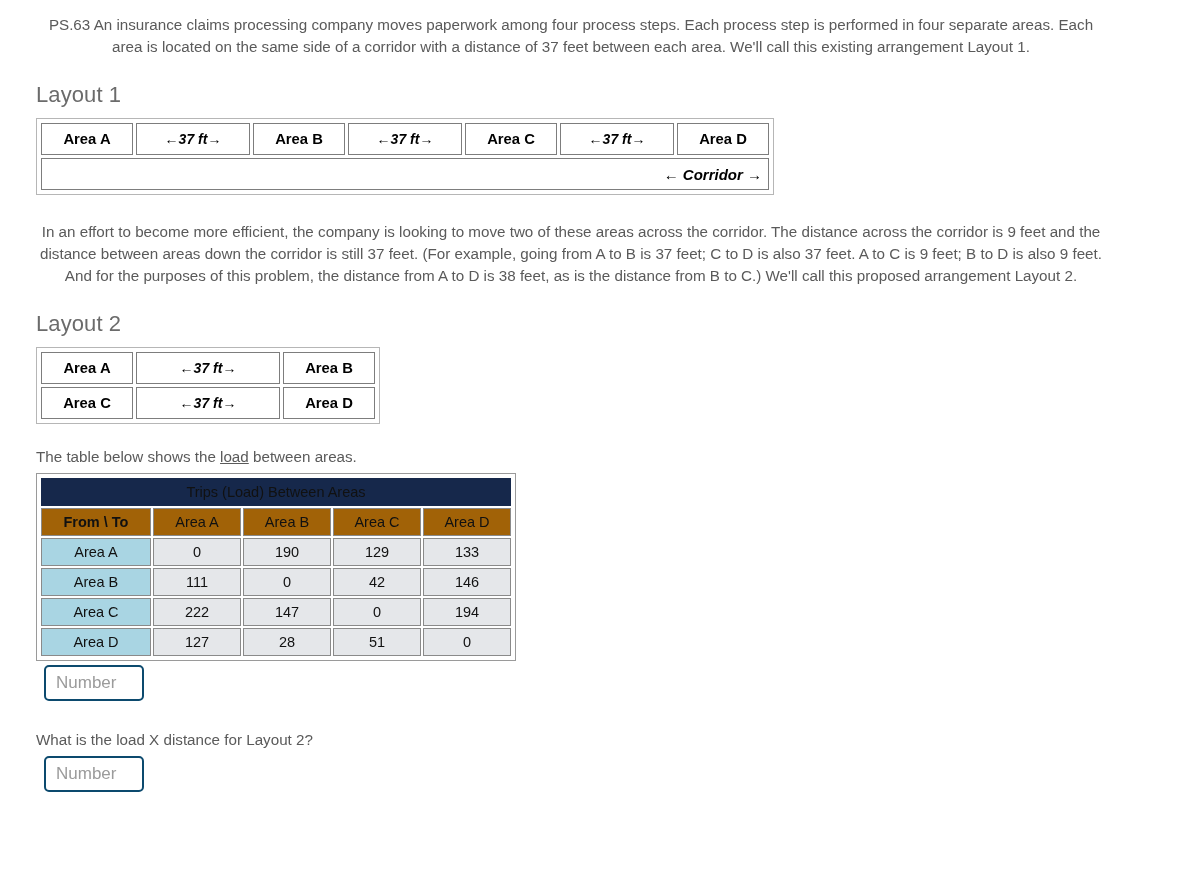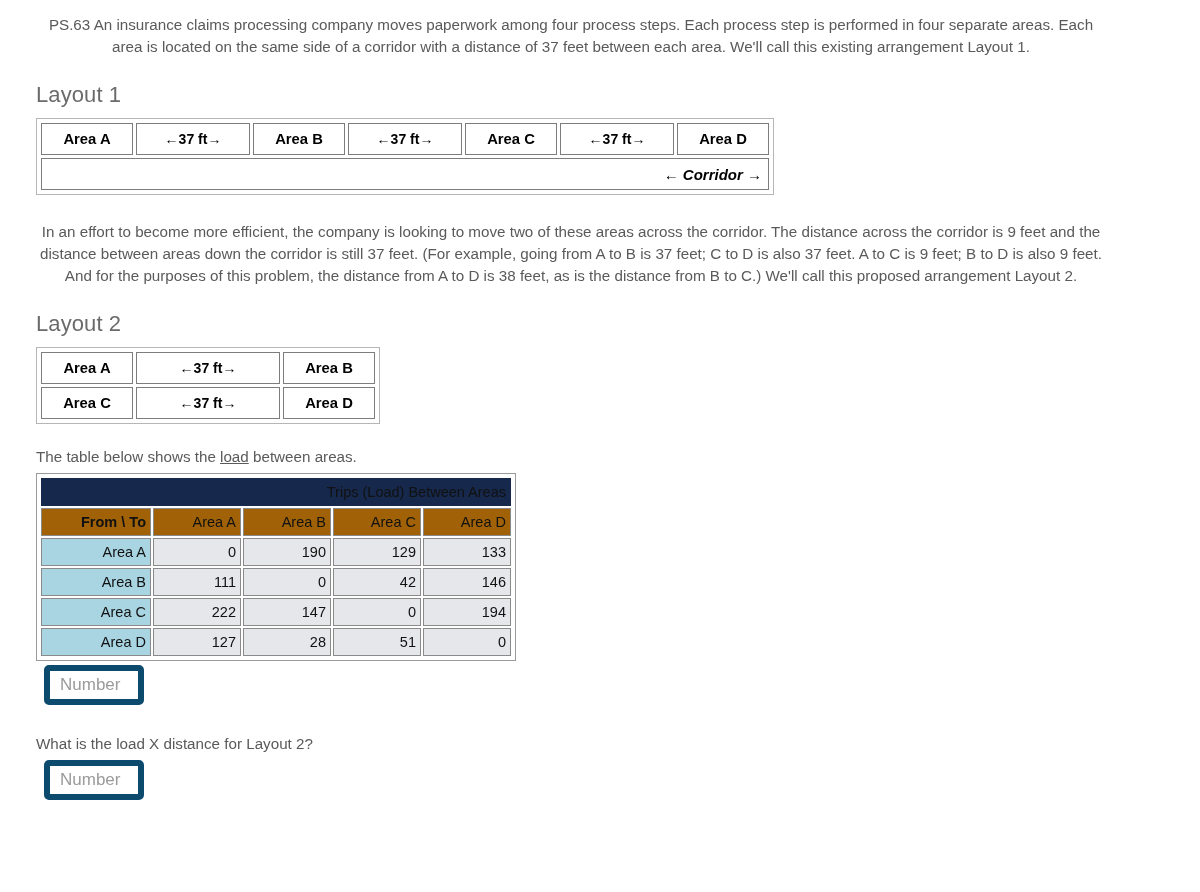--- a/index.html
+++ b/index.html
@@ -58,20 +58,21 @@
     background: #ffffff;
     padding: 2px 6px;
     white-space: nowrap;
   }
   td.area {
     font-weight: bold;
     font-family: "Liberation Sans", sans-serif;
     font-size: 14.8px;
   }
   td.dist {
+    font-style: italic;
     font-weight: bold;
     font-size: 14px;
   }
   td.corr {
     font-style: italic;
     font-weight: bold;
     font-size: 15px;
     text-align: right;
   }
   .c-a { background: #e0696c; }
@@ -105,21 +106,21 @@
   }
   table.loadtable {
     border-collapse: separate;
     border-spacing: 2px;
     background: #ffffff;
   }
   table.loadtable td, table.loadtable th {
     border: 1px solid #8a8a8a;
     font-size: 14.5px;
     color: #111111;
-    text-align: right;
+    text-align: center;
     height: 22px;
     padding: 2px 4px;
     font-weight: normal;
     white-space: nowrap;
   }
   .lt-title {
     background: #16284b;
     color: #ffffff;
     font-weight: bold;
     font-size: 15.2px;
@@ -142,29 +143,29 @@
 
   
   .question {
     font-size: 15.2px;
     color: #5a5a5a;
     margin: 30px 0 8px 0;
   }
   .numfield {
     display: block;
     width: 100px;
-    height: 40px;
+    height: 28px;
     box-sizing: border-box;
-    border: 6px solid #0c4a6e;
+    border: 2px solid #0c4a6e;
     border-radius: 5px;
     background: #ffffff;
     font-size: 17px;
     font-family: "Liberation Sans", sans-serif;
     color: #111111;
-    padding: 8px 10px;
+    padding: 16px 10px;
     margin-left: 8px;
     outline: none;
   }
   .numfield::placeholder { color: #9b9b9b; }
 </style>
 </head>
 <body>
 
 <div class="page">
 

